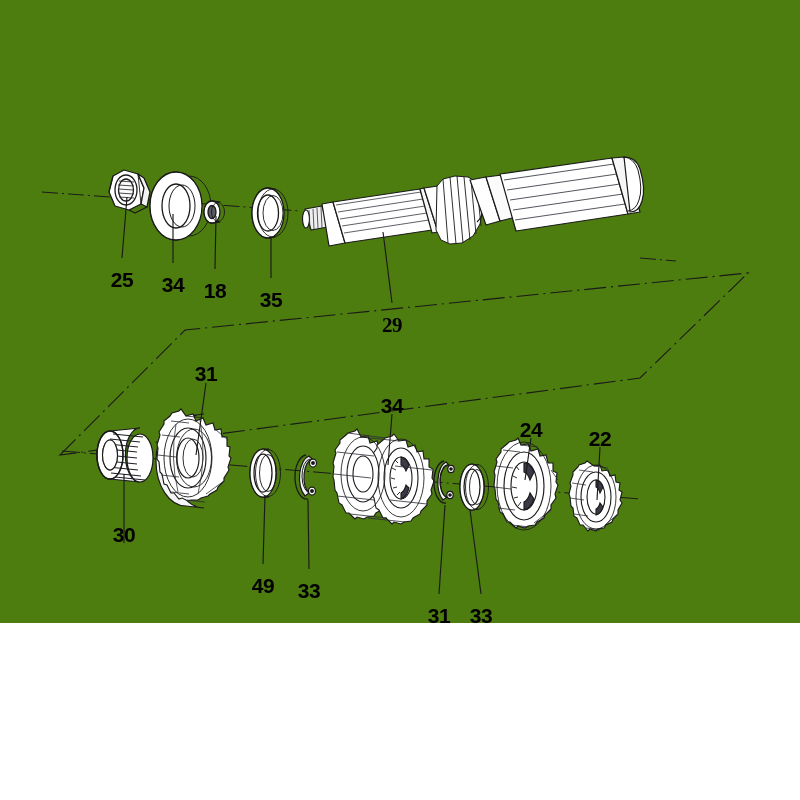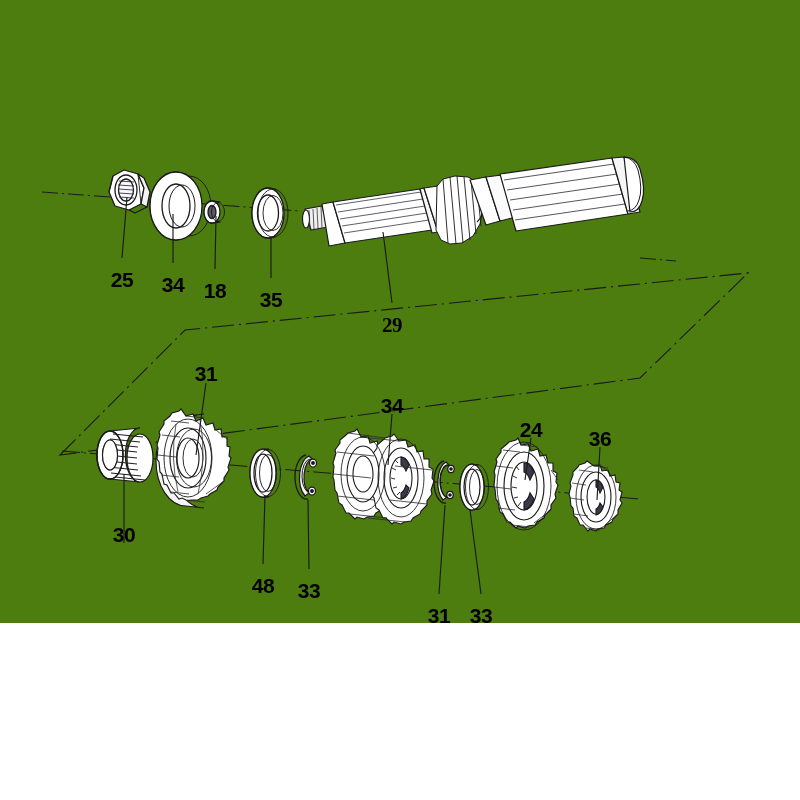--- a/index.html
+++ b/index.html
@@ -371,22 +371,22 @@
 </svg>
 
 <div id="labels">
       <div class="lbl" style="left: 122px; top: 268px;">25</div>
       <div class="lbl" style="left: 173px; top: 273px;">34</div>
       <div class="lbl" style="left: 215px; top: 279px;">18</div>
       <div class="lbl" style="left: 271px; top: 288px;">35</div>
       <div class="lbl" style="left: 392px; top: 313px; font-family: Liberation Serif, serif;">29</div>
       <div class="lbl" style="left: 124px; top: 523px;">30</div>
       <div class="lbl" style="left: 206px; top: 362px;">31</div>
-      <div class="lbl" style="left: 263px; top: 574px;">48</div>
+      <div class="lbl" style="left: 263px; top: 574px;">49</div>
       <div class="lbl" style="left: 309px; top: 579px;">33</div>
       <div class="lbl" style="left: 392px; top: 394px;">34</div>
       <div class="lbl" style="left: 439px; top: 604px;">31</div>
       <div class="lbl" style="left: 481px; top: 604px;">33</div>
       <div class="lbl" style="left: 531px; top: 418px;">24</div>
-      <div class="lbl" style="left: 600px; top: 427px;">36</div>
+      <div class="lbl" style="left: 600px; top: 427px;">22</div>
     </div>
 
 </div>
 
 </body></html>

